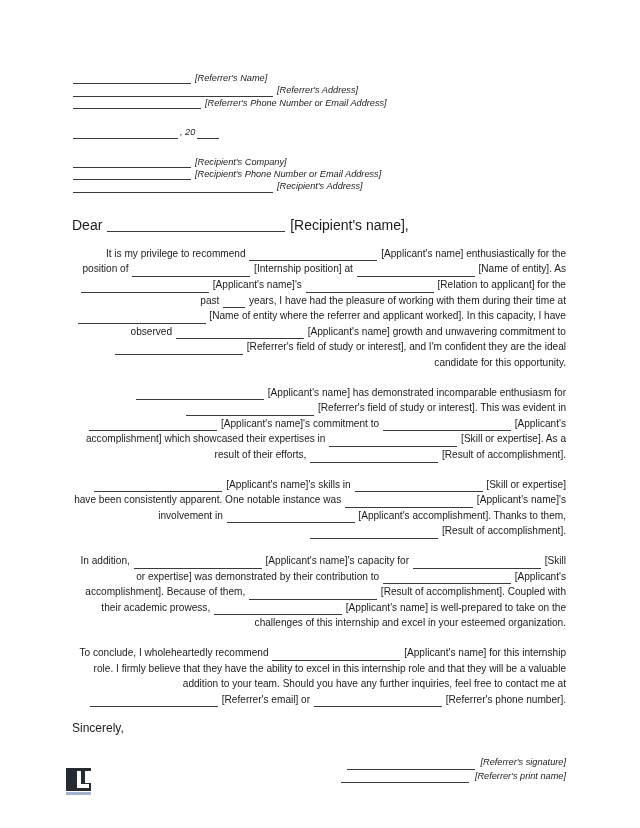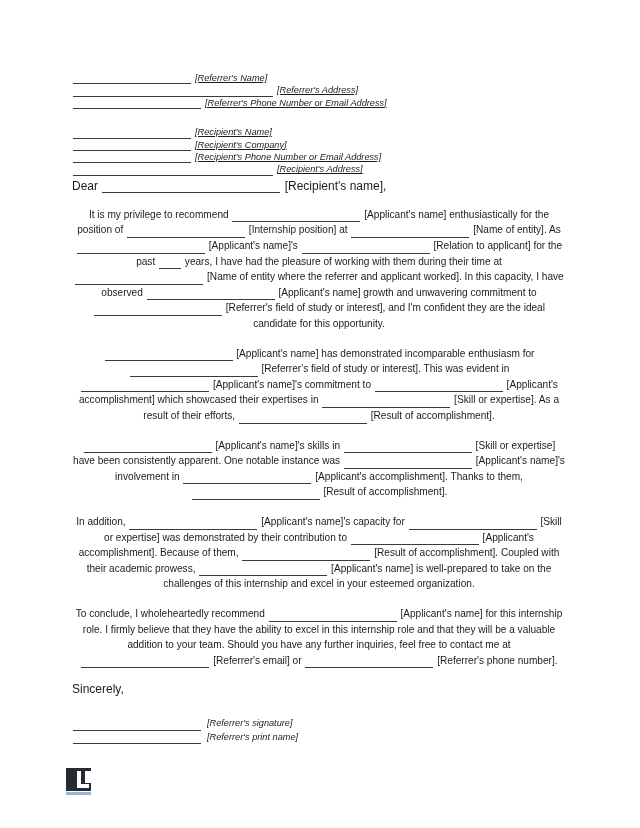--- a/index.html
+++ b/index.html
@@ -29,71 +29,71 @@
     top: 72px;
     width: 494px;
   }
   .ital {
     font-style: italic;
     font-size: 9.2px;
   }
   .para {
     font-size: 10.1px;
     line-height: 15.6px;
-    text-align: center;
+    text-align: right;
     margin: 0;
   }
 
   
   .rule {
     display: inline-block;
     border-bottom: 1px solid #3a3a3a;
     vertical-align: bottom;
     height: 0.72em;
     margin: 0 1px;
   }
   .r-xxs { width: 22px; }
   .r-m   { width: 105px; }
   .r-l   { width: 118px; }
   .r-xl  { width: 128px; }
   .r-xxl { width: 178px; }
   .r-w   { width: 200px; }
 
   
-  .addr-block { margin-bottom: 0; text-decoration: underline; }
+  .addr-block { margin-bottom: 0; }
   .addr-row {
     font-size: 9.2px;
     line-height: 12.4px;
     white-space: nowrap;
   }
   .addr-row .ital { margin-left: 3px; }
 
   .date-row {
     margin-top: 17px;
     font-size: 9.2px;
     line-height: 12.4px;
     white-space: nowrap;
   }
   .date-row .ital { margin: 0 1px; }
 
   .salutation {
-    margin-top: 3px;
-    font-size: 12px;
+    margin-top: 25px;
+    font-size: 14px;
     line-height: 14px;
     white-space: nowrap;
   }
 
   .spacer-para { height: 14px; }
 
   .closing {
     font-size: 12px;
     line-height: 14px;
   }
 
-  .sig-block { margin-top: 21px; }
+  .sig-block { margin-top: 21px; text-align: right; }
   .sig-row {
     font-size: 9.2px;
     line-height: 13.4px;
     white-space: nowrap;
   }
   .sig-row .ital { margin-left: 5px; }
 
   
   .logo {
     position: absolute;
@@ -144,23 +144,23 @@
 <div class="page">
 
   <div class="doc-body">
 
     <div class="addr-block" id="referrer-block">
         <div class="addr-row"><span class="rule r-l"></span><span class="ital">[Referrer's Name]</span></div>
         <div class="addr-row"><span class="rule r-w"></span><span class="ital">[Referrer's Address]</span></div>
         <div class="addr-row"><span class="rule r-xl"></span><span class="ital">[Referrer's Phone Number or Email Address]</span></div>
       </div>
 
+    <div class="date-row" id="date-line"><span class="rule r-m"></span><span class="ital">, 20</span><span class="rule r-xxs"></span></div>
 
     <div class="addr-block" style="margin-top:17px;" id="recipient-block">
-        <div class="addr-row"><span class="rule r-l"></span><span class="ital">[Recipient's Name]</span></div>
         <div class="addr-row"><span class="rule r-l"></span><span class="ital">[Recipient's Company]</span></div>
         <div class="addr-row"><span class="rule r-l"></span><span class="ital">[Recipient's Phone Number or Email Address]</span></div>
         <div class="addr-row"><span class="rule r-w"></span><span class="ital">[Recipient's Address]</span></div>
       </div>
 
     <div class="salutation" id="salutation"><span>Dear </span><span class="rule r-xxl"></span><span> </span><span>[Recipient's name],</span></div>
 
     <div id="paragraphs">
         <div class="spacer-para"></div>
         <p class="para"><span>It is my privilege to recommend </span><span class="rule r-xl"></span><span> [Applicant's name] enthusiastically for the position of </span><span class="rule r-l"></span><span> [Internship position] at </span><span class="rule r-l"></span><span> [Name of entity]. As </span><span class="rule r-xl"></span><span> [Applicant's name]'s </span><span class="rule r-xl"></span><span> [Relation to applicant] for the past </span><span class="rule r-xxs"></span><span> years, I have had the pleasure of working with them during their time at </span><span class="rule r-xl"></span><span> [Name of entity where the referrer and applicant worked]. In this capacity, I have observed </span><span class="rule r-xl"></span><span> [Applicant's name] growth and unwavering commitment to </span><span class="rule r-xl"></span><span> [Referrer's field of study or interest], and I'm confident they are the ideal candidate for this opportunity.</span></p>

